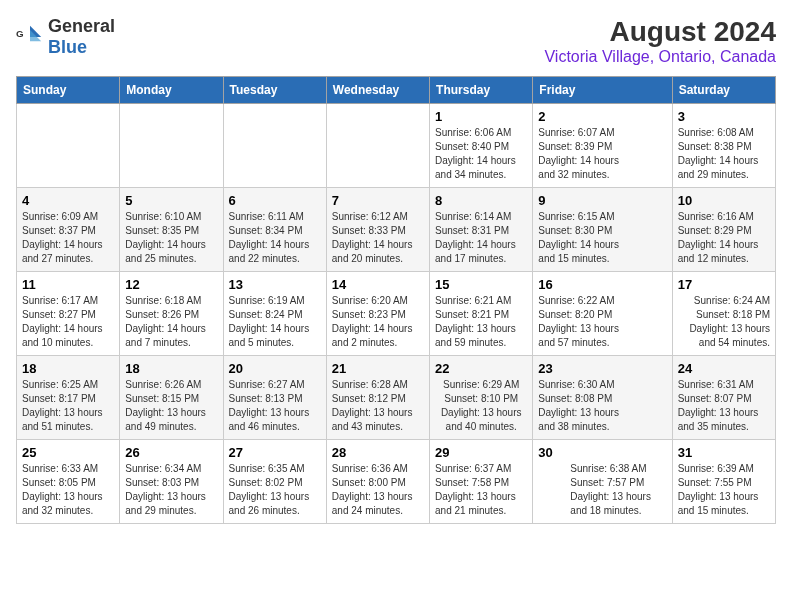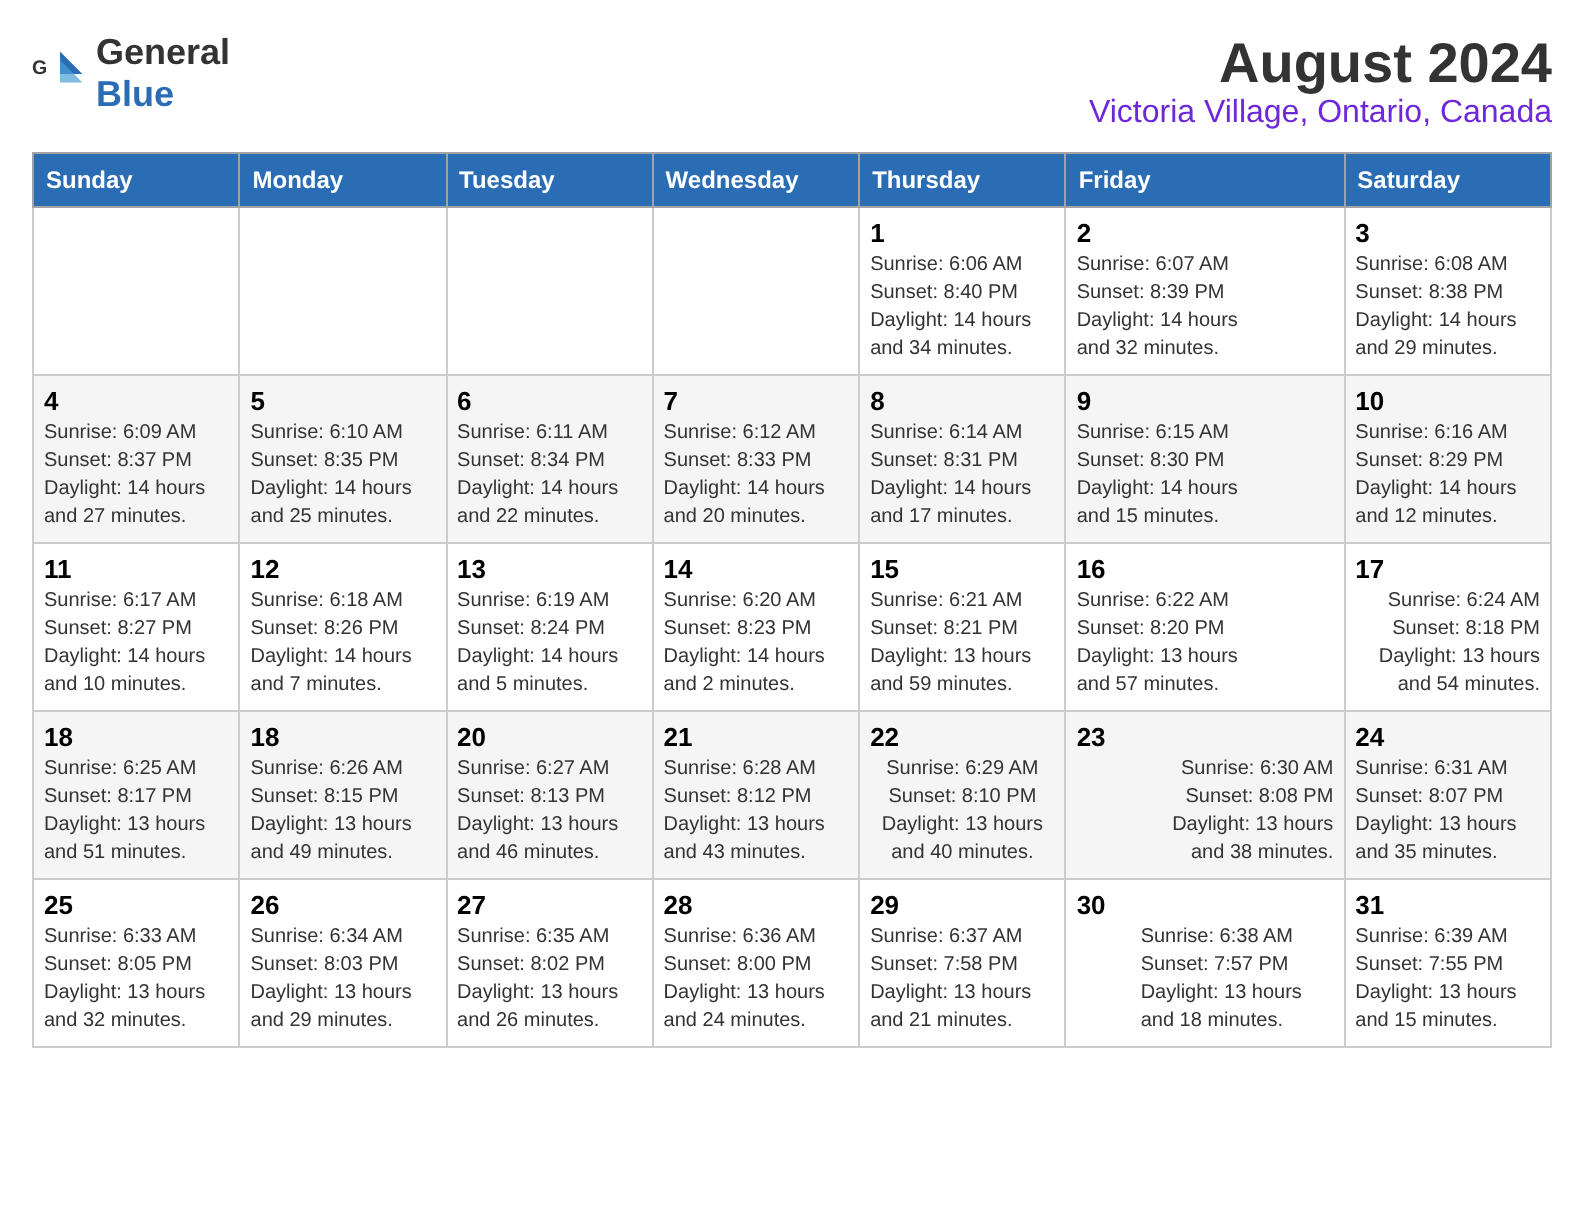--- a/index.html
+++ b/index.html
@@ -269,21 +269,21 @@
         </td>
         <td>
           <div class="day-number">22</div>
           <div class="day-info" style="white-space: pre-line; text-align: center;">Sunrise: 6:29 AM
 Sunset: 8:10 PM
 Daylight: 13 hours
 and 40 minutes.</div>
         </td>
         <td>
           <div class="day-number">23</div>
-          <div class="day-info" style="white-space: pre-line; text-align: right;">Sunrise: 6:30 AM
+          <div class="day-info" style="white-space: pre-line;">Sunrise: 6:30 AM
 Sunset: 8:08 PM
 Daylight: 13 hours
 and 38 minutes.</div>
         </td>
         <td>
           <div class="day-number">24</div>
           <div class="day-info" style="white-space: pre-line;">Sunrise: 6:31 AM
 Sunset: 8:07 PM
 Daylight: 13 hours
 and 35 minutes.</div>

